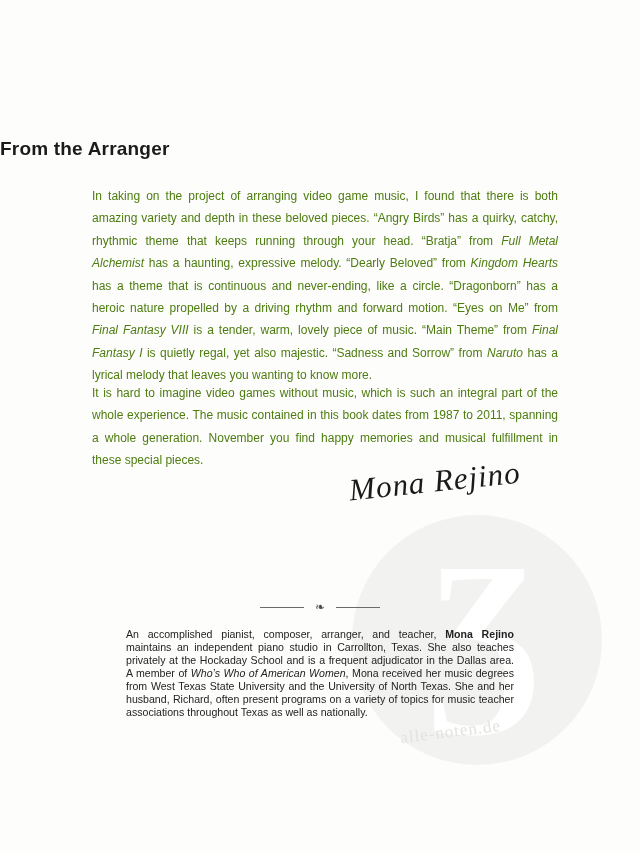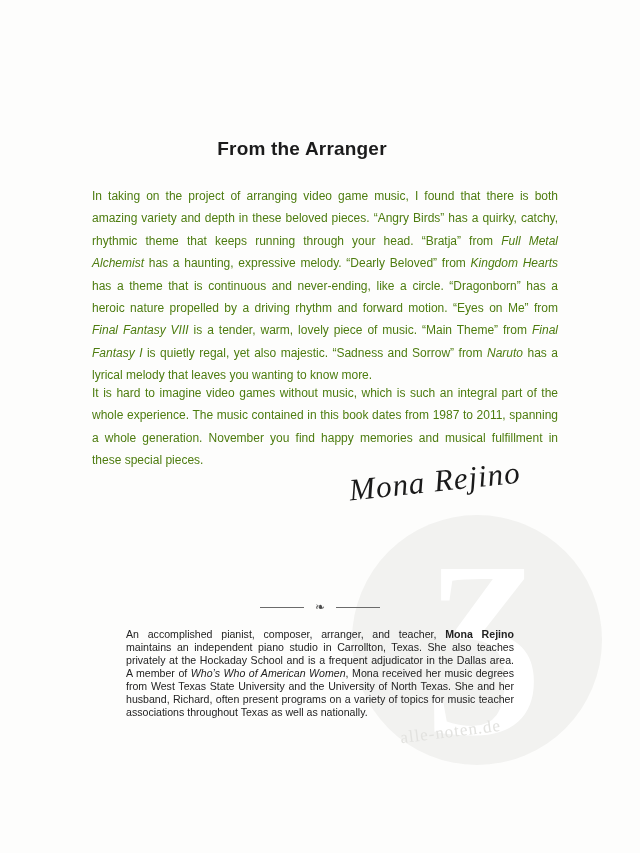--- a/index.html
+++ b/index.html
@@ -63,26 +63,25 @@
   .content {
     position: relative;
     z-index: 2;
   }
 
   .title {
     position: absolute;
     left: 0;
     top: 138px;
     width: 532px;
-    text-align: center;
+    text-align: left;
     font-size: 19px;
     font-weight: 700;
     color: #1b1b1b;
     letter-spacing: 0.2px;
-    padding-left: 36px;
   }
 
   .body-block {
     position: absolute;
     left: 92px;
     width: 466px;
     font-size: 12px;
     line-height: 22.4px;
     text-align: justify;
     color: #4d7c0f;

